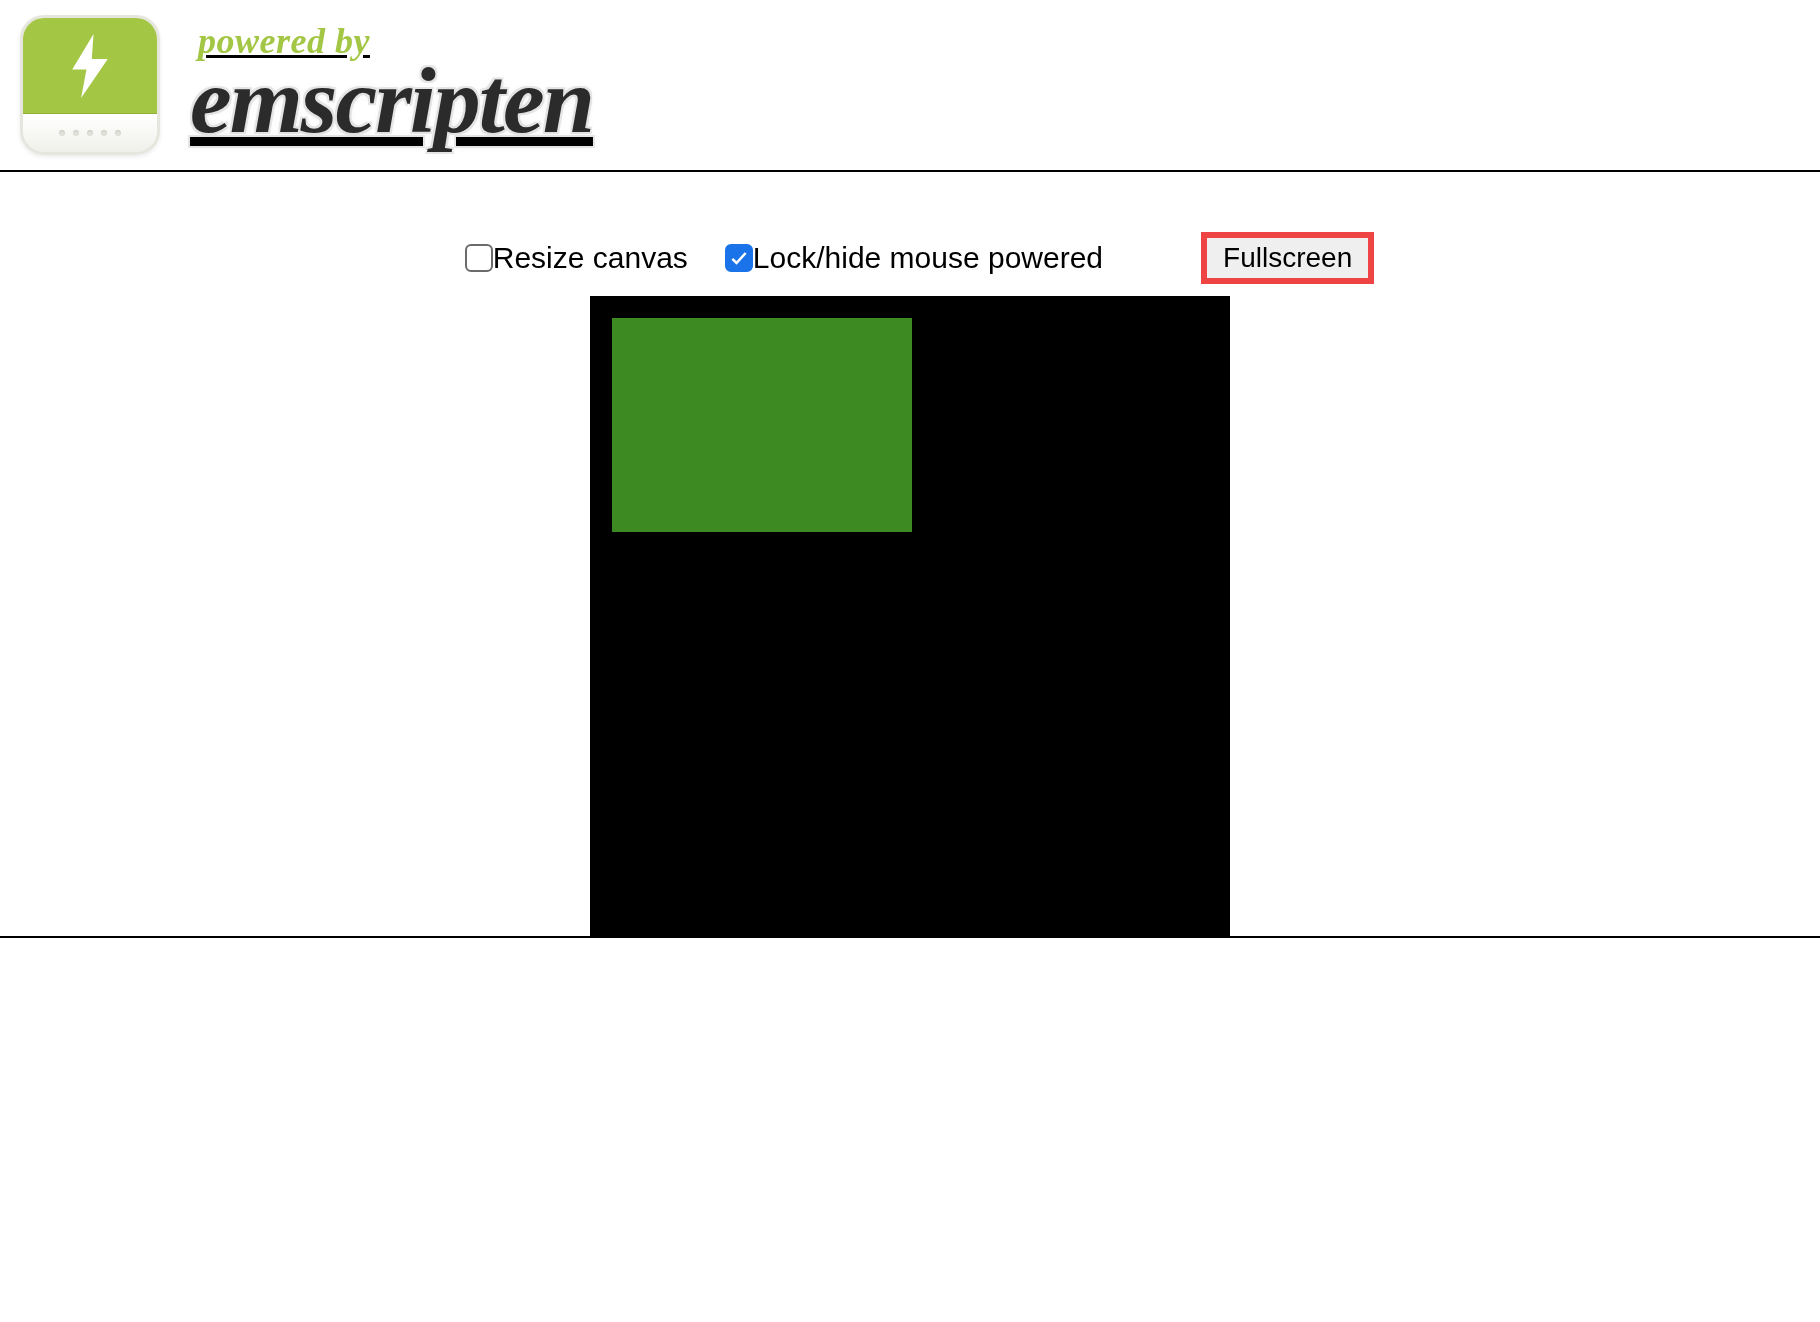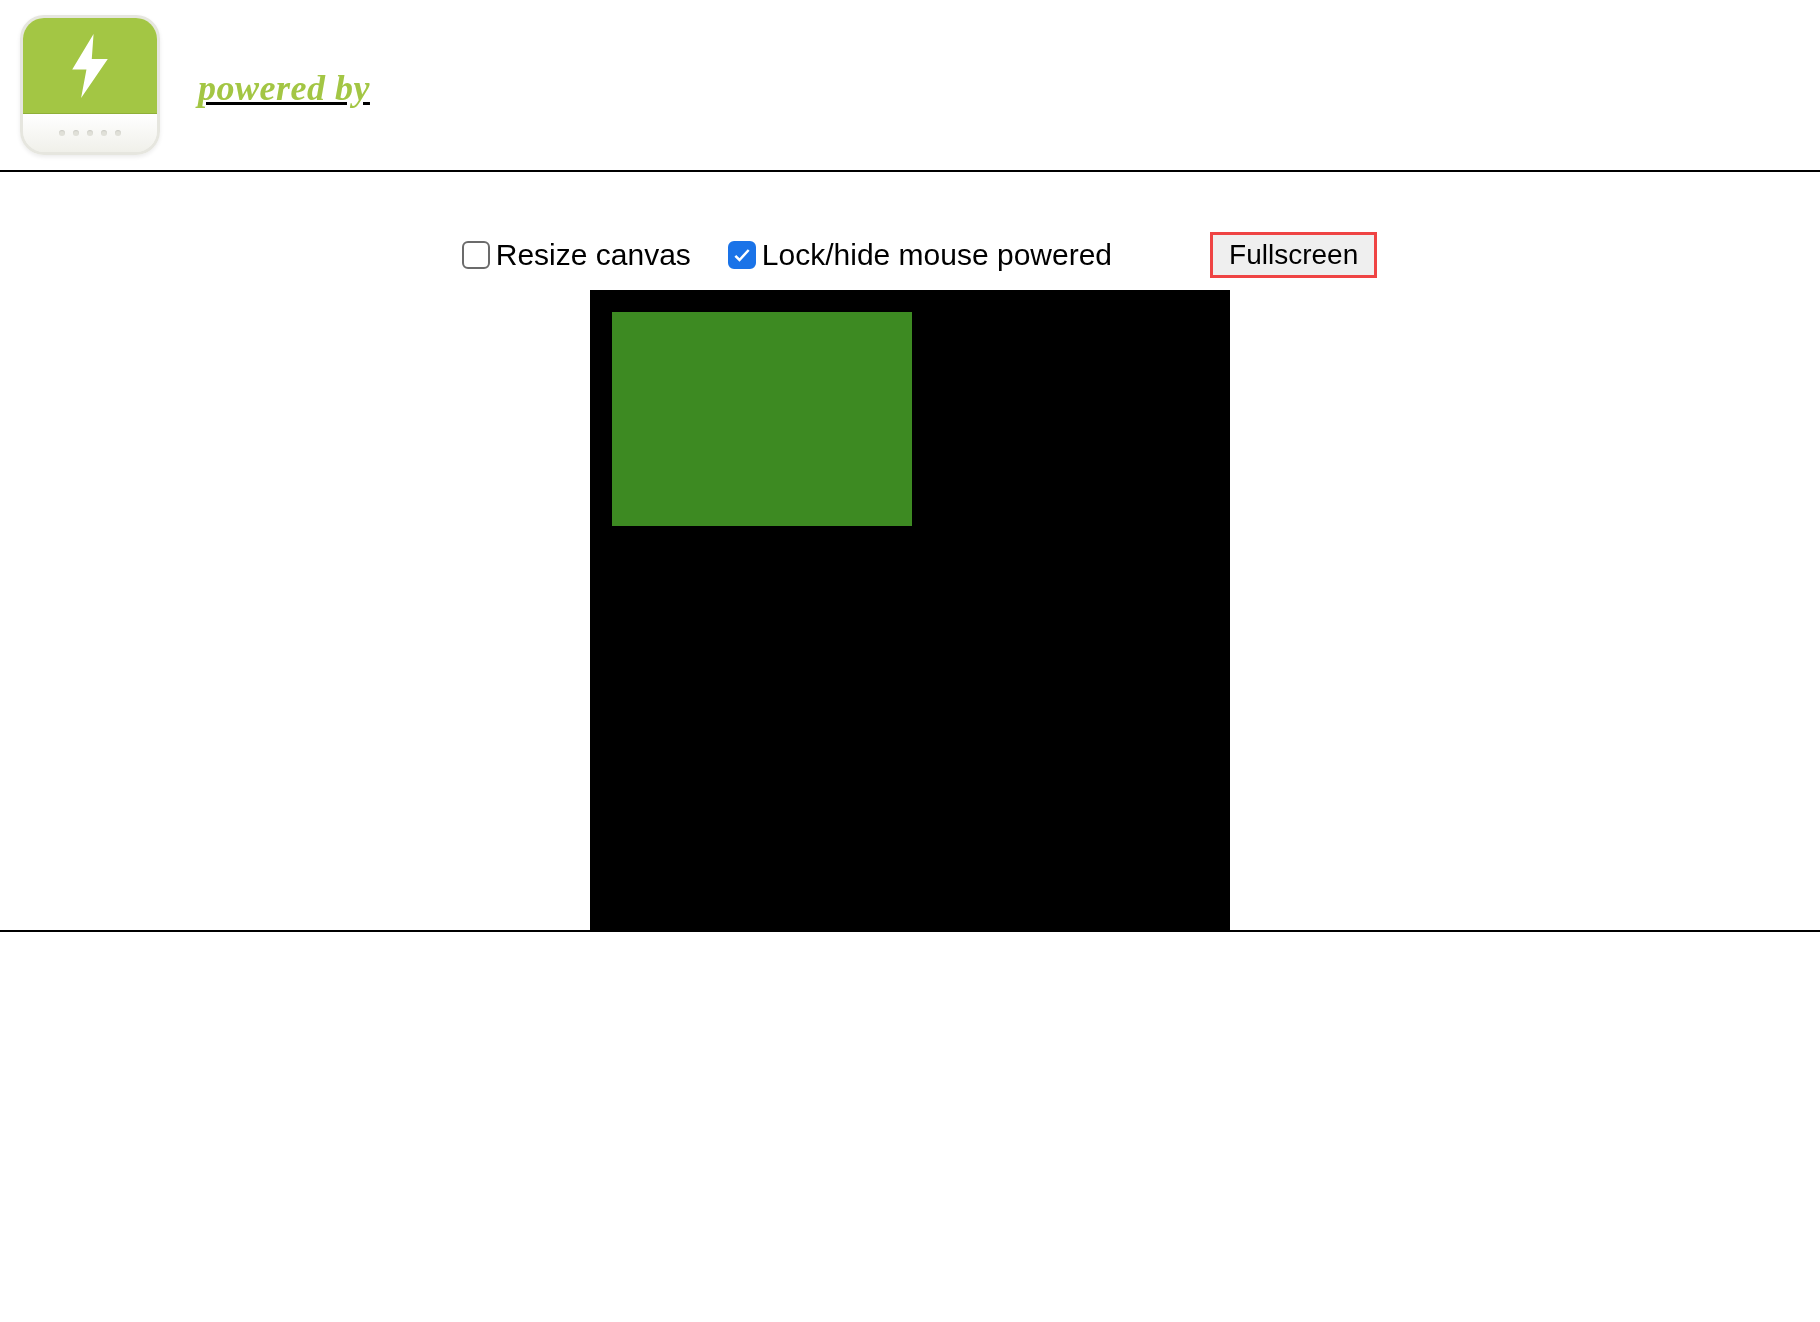--- a/index.html
+++ b/index.html
@@ -100,21 +100,20 @@
       display: flex;
       align-items: center;
       justify-content: center;
       gap: 18px;
       padding: 60px 0 12px 0;
       font-size: 30px;
     }
     .control-group {
       display: inline-flex;
       align-items: center;
-      gap: 6px;
       padding-left: 19px;
     }
     .checkbox {
       width: 28px;
       height: 28px;
       border: 2px solid #6b6b6b;
       border-radius: 6px;
       background: #ffffff;
       display: inline-flex;
       align-items: center;
@@ -130,21 +129,21 @@
       height: 20px;
       stroke: #ffffff;
       stroke-width: 3;
       fill: none;
     }
     .fullscreen-button {
       margin-left: 80px;
       font-size: 28px;
       padding: 4px 16px;
       background: #efefef;
-      border: 3px solid #ef4444;
+      border: 6px solid #ef4444;
       cursor: pointer;
       font-family: inherit;
     }
     .canvas-wrap {
       display: flex;
       justify-content: center;
     }
     .canvas-el {
       width: 640px;
       height: 640px;
@@ -183,20 +182,21 @@
     <div class="logo-badge-bottom">
       <span class="dot"></span>
       <span class="dot"></span>
       <span class="dot"></span>
       <span class="dot"></span>
       <span class="dot"></span>
     </div>
   </div>
   <div class="brand-text">
     <div class="powered-by">powered by</div>
+    <div class="brand-name">emscripten</div>
   </div>
 </div>
 
 <div style="position:relative;">
   <hr class="hr-top">
   <div class="tiny-blue"></div>
 </div>
 
 <div class="page-clip">
 

